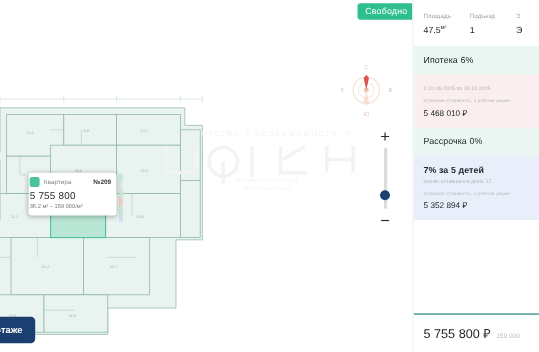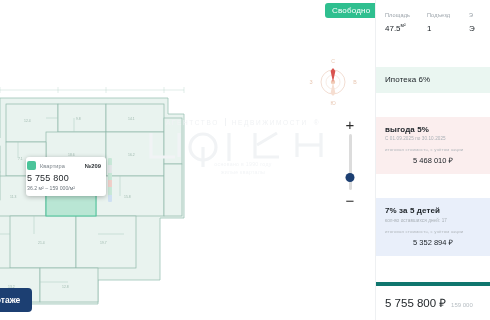--- a/index.html
+++ b/index.html
@@ -115,36 +115,36 @@
   #specs {
     display: flex; padding: 12px 0 10px 9px; gap: 14px;
     background: #fff;
   }
   .spec { min-width: 28px; }
   .spec-label { font-size: 5.6px; color: #9aa2a9; letter-spacing: .1px; white-space: nowrap; }
   .spec-value { font-size: 8px; color: #20262b; margin-top: 4px; white-space: nowrap; }
   .spec-value sup { font-size: 5px; }
 
   
-  .promo { padding: 8px 9px 9px 9px; margin-top: 24px; }
+  .promo { padding: 8px 9px 9px 9px; }
   .promo + .promo { }
   .promo-title { font-size: 8px; color: #20262b; letter-spacing: .1px; white-space: nowrap; }
   .promo-title.bold { font-weight: bold; }
   .promo-note { font-size: 4.6px; color: #a9b0b6; margin-top: 2.5px; letter-spacing: .1px; white-space: nowrap; }
   .promo-caption { font-size: 4.4px; color: #b2b8bd; margin-top: 6px; letter-spacing: .15px; white-space: nowrap; }
-  .promo-total { font-size: 7.5px; color: #20262b; margin-top: 3px; white-space: nowrap; text-align: center; }
+  .promo-total { font-size: 7.5px; color: #20262b; margin-top: 3px; white-space: nowrap; }
 
   .bg-mint  { background: #eaf6f1; }
   .bg-rose  { background: #fbeeee; }
   .bg-blue  { background: #e9effa; }
 
   
   #final-price {
     position: absolute; left: 0; bottom: 0; width: 115px;
-    border-top: 4px solid #0f766e;
+    border-top: 1px solid #0f766e;
     background: #ffffff;
     padding: 9px 0 10px 9px;
     display: flex; align-items: baseline; gap: 5px;
   }
   #fp-main { font-size: 11.5px; color: #1d2226; white-space: nowrap; }
   #fp-sub { font-size: 6px; color: #b6bdc2; white-space: nowrap; }
 </style>
 </head>
 <body>
 
@@ -311,24 +311,26 @@
           <div class="spec-label">Э</div>
           <div class="spec-value"><span>Э</span><sup></sup></div>
         </div>
       </div>
 
     <div id="promo-list">
         <div class="promo bg-mint">
           <div class="promo-title">Ипотека 6%</div>
         </div>
         <div class="promo bg-rose">
-          <div class="promo-title bold">выгода 5%</div>
           <div class="promo-note">С 01.09.2025 по 30.10.2025</div>
           <div class="promo-caption">итоговая стоимость, с учётом акции</div>
           <div class="promo-total">5 468 010 ₽</div>
+        </div>
+        <div class="promo bg-mint">
+          <div class="promo-title">Рассрочка 0%</div>
         </div>
         <div class="promo bg-blue">
           <div class="promo-title bold">7% за 5 детей</div>
           <div class="promo-note">кол-во оставшихся дней: 17</div>
           <div class="promo-caption">итоговая стоимость, с учётом акции</div>
           <div class="promo-total">5 352 894 ₽</div>
         </div>
       </div>
 
     <div id="final-price">

